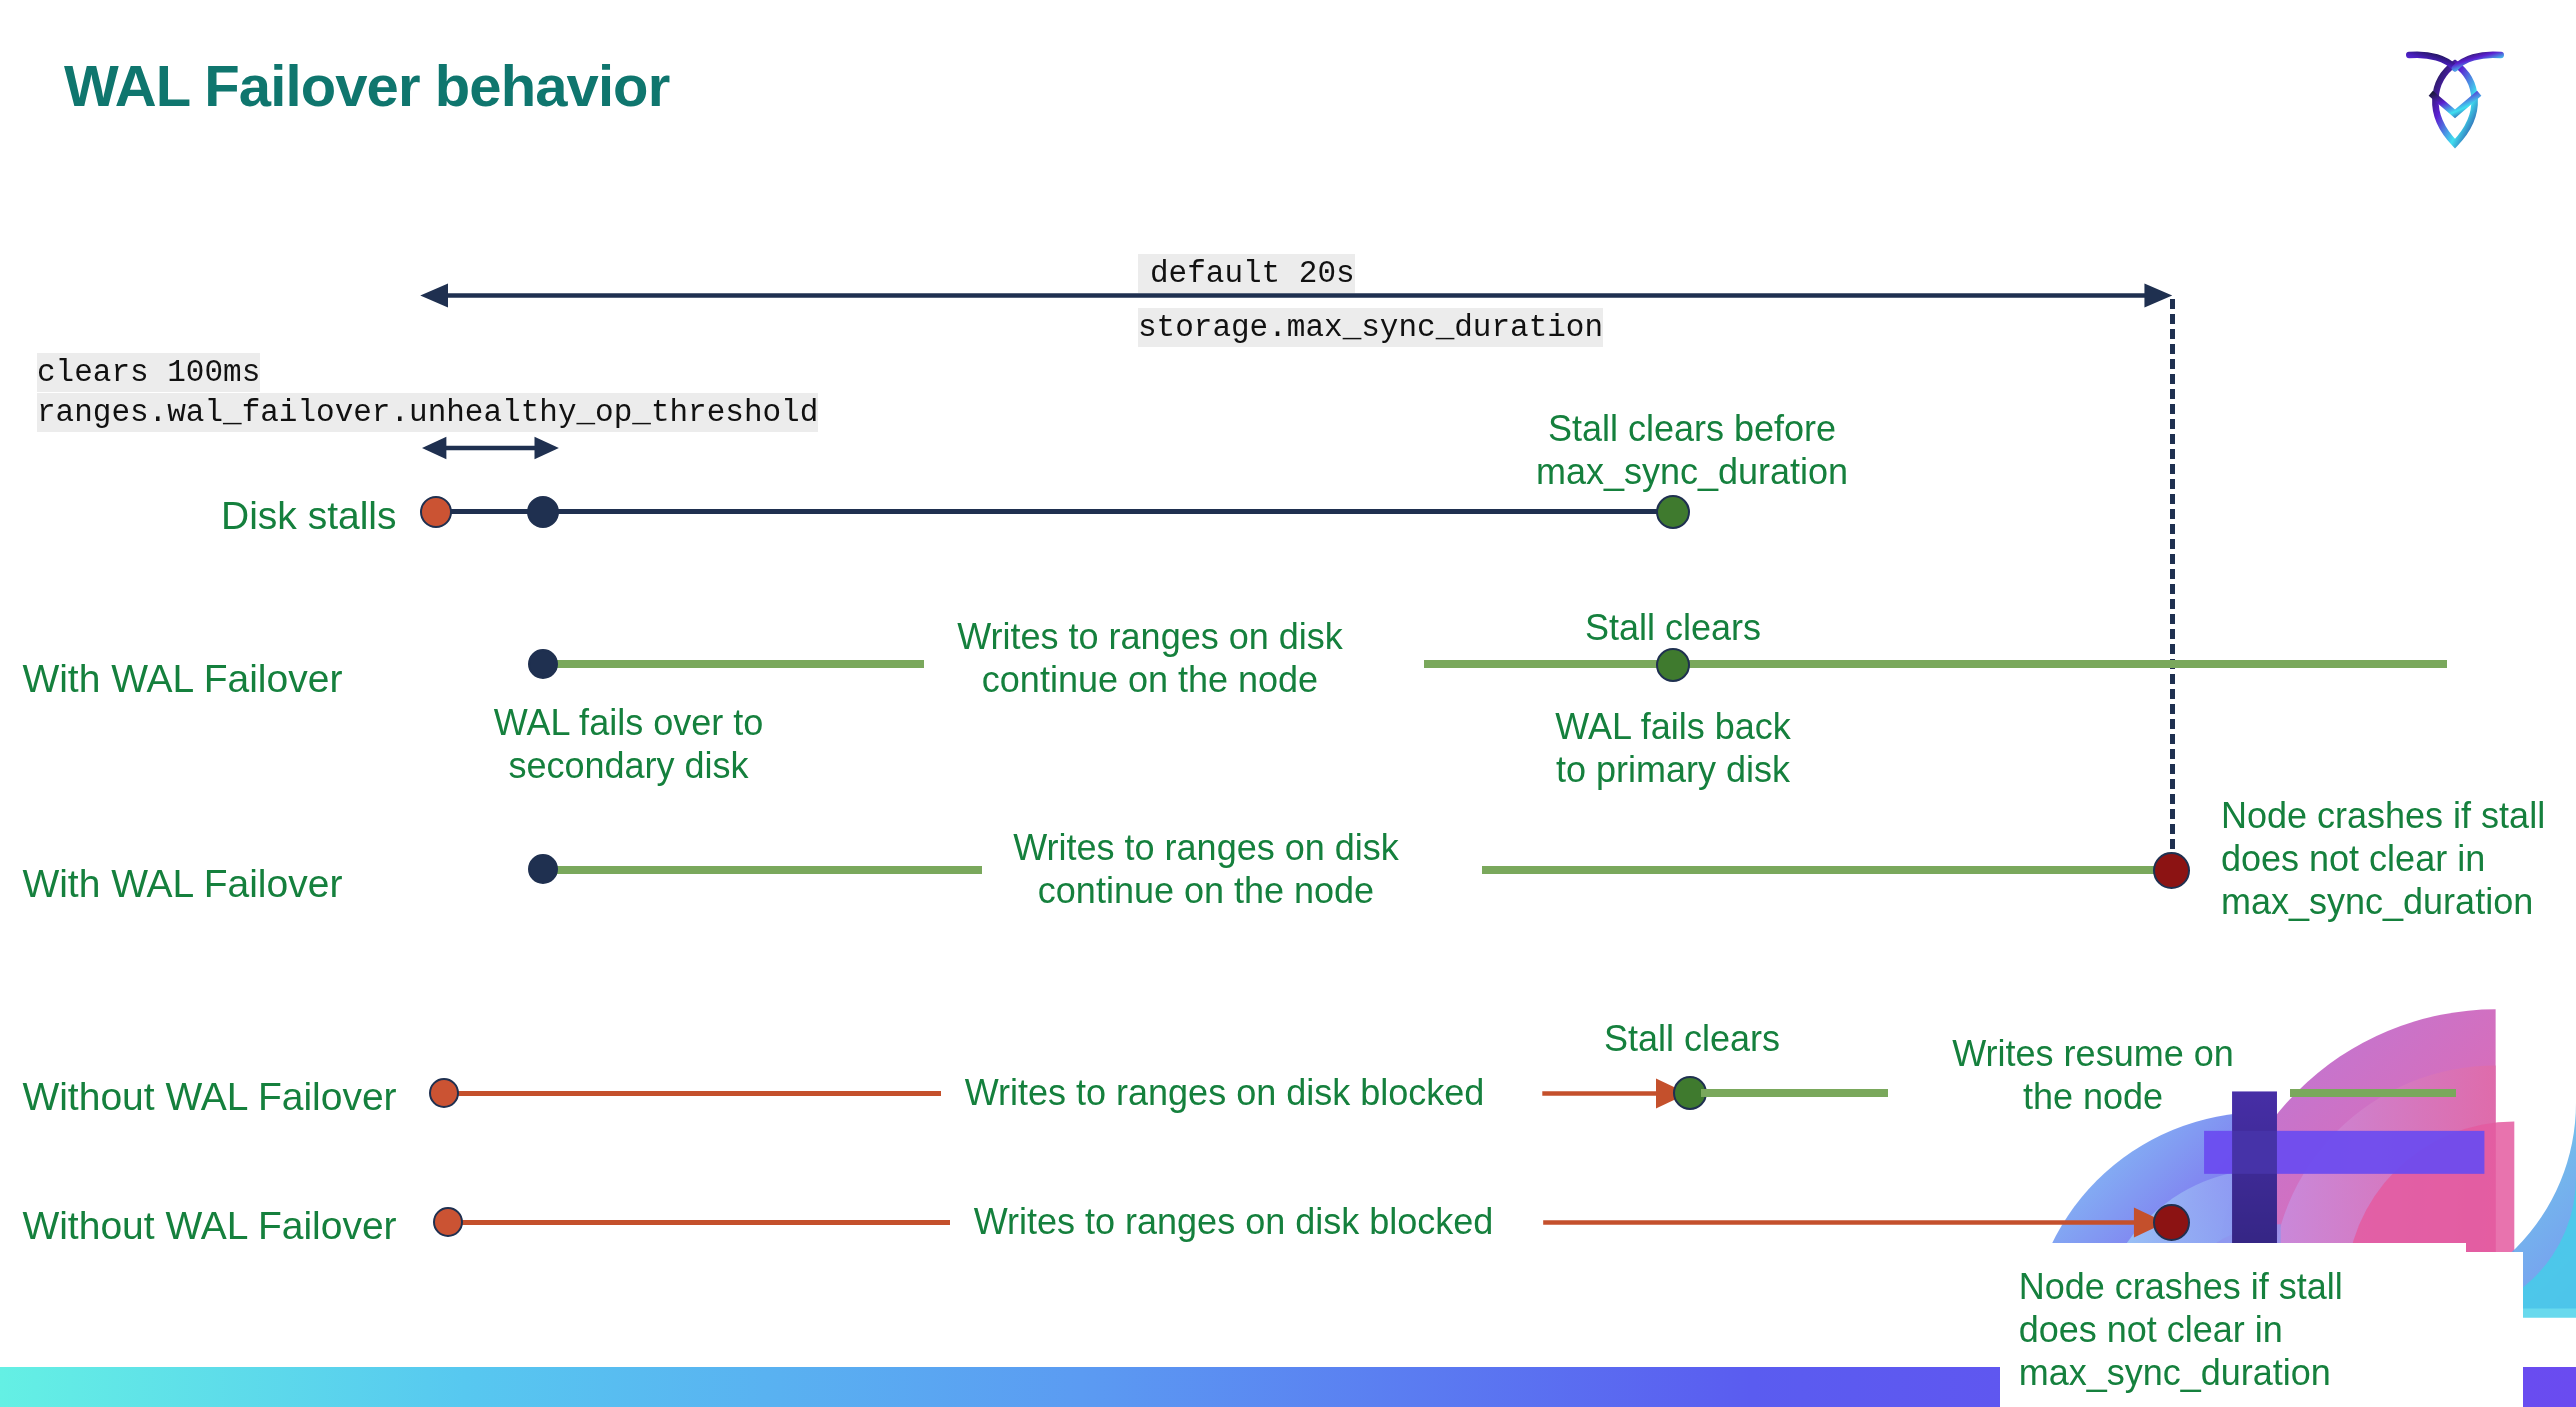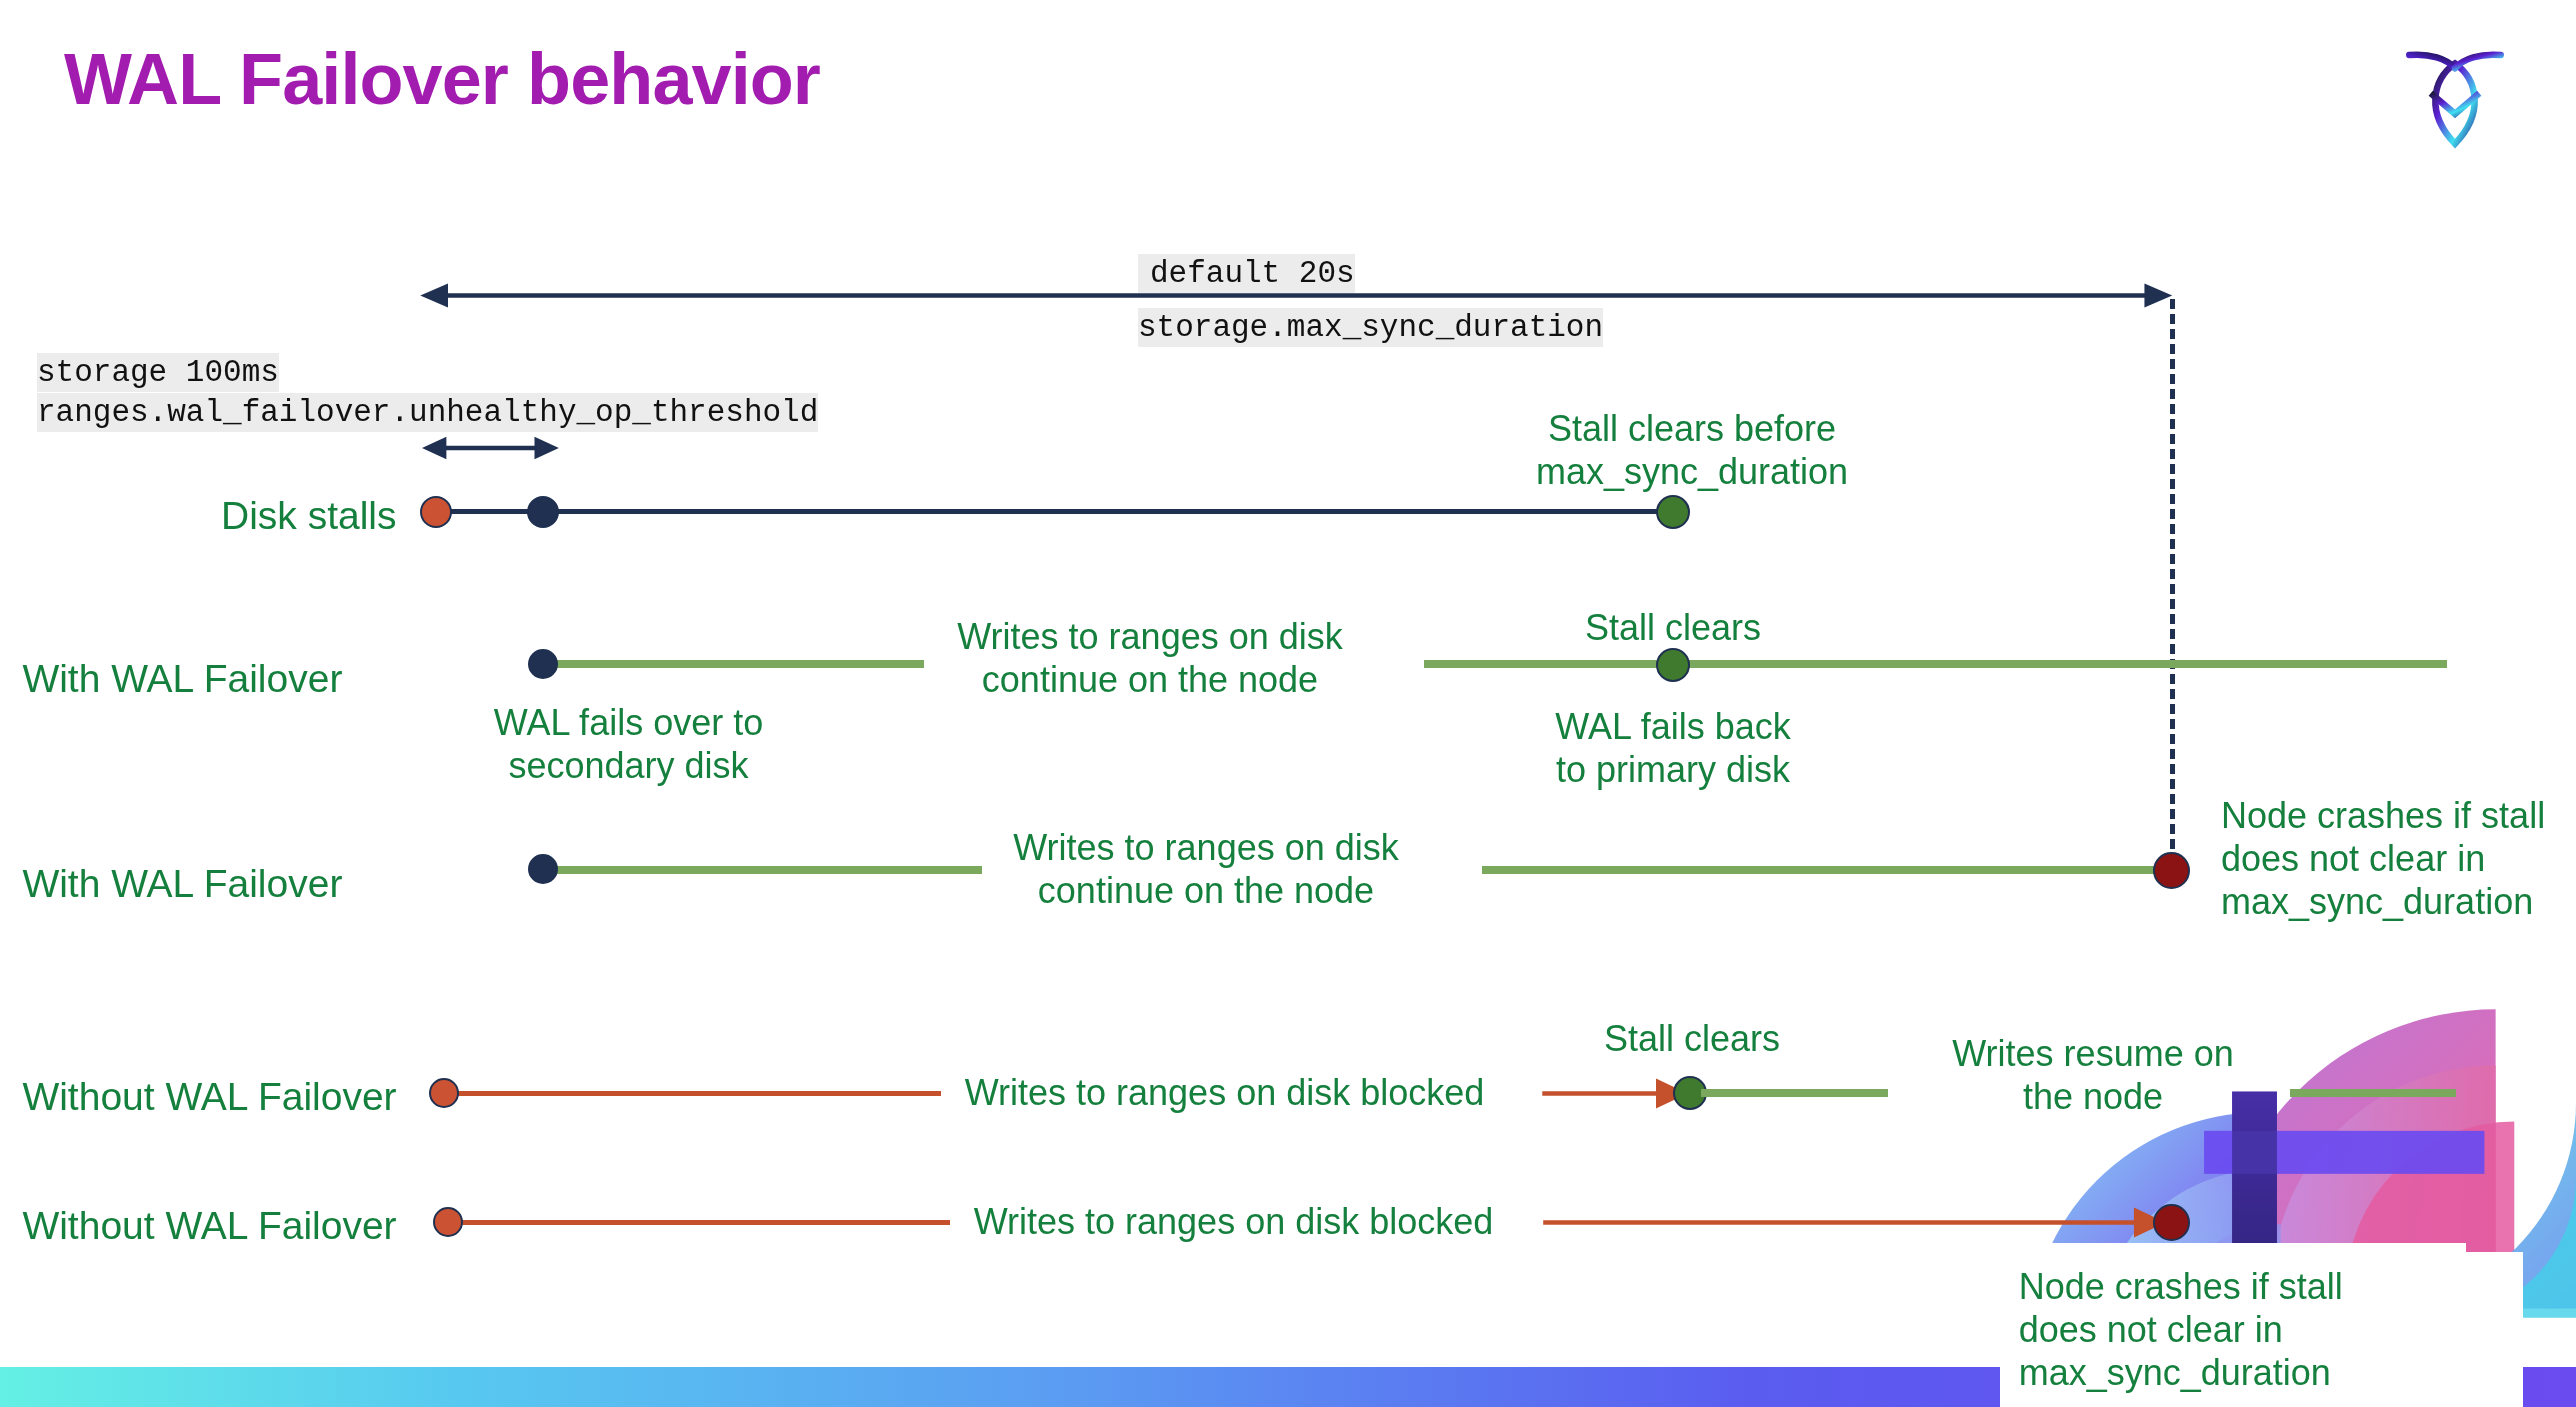--- a/index.html
+++ b/index.html
@@ -2,22 +2,22 @@
 <html style="font-size:15px"><head>
 <meta charset="utf-8">
 <style>
   html,body{margin:0;padding:0;background:#fff;}
   body{font-family:"Liberation Sans",sans-serif;}
   #slide{
     position:relative;width:2576px;height:1408px;overflow:hidden;background:#ffffff;
   }
   
   #title{
-    position:absolute;left:64px;top:38px;
-    font-size:72px;font-weight:bold;color:#a21caf;letter-spacing:-0.9px;
+    position:absolute;left:64px;top:52px;
+    font-size:58px;font-weight:bold;color:#0f766e;letter-spacing:-0.9px;
     font-family:"Liberation Sans",sans-serif;
   }
   
   #logo{position:absolute;left:2385px;top:28px;width:140px;height:140px;}
   
   #deco{position:absolute;left:1991px;top:897px;width:585px;height:449px;overflow:hidden;}
   #bottombar{
     position:absolute;left:0;bottom:0;width:2576px;height:41px;
     background:linear-gradient(90deg,#64f0e4 0%,#57c8f0 18%,#5b9bf2 42%,#5a5cf0 68%,#6a4bf0 100%);
   }
@@ -131,21 +131,21 @@
     <line x1="22" y1="20" x2="1872" y2="20" stroke="#1f3050" stroke-width="5"></line>
     <polygon points="0,20 30,7 30,33" fill="#1f3050"></polygon>
     <polygon points="1894,20 1864,7 1864,33" fill="#1f3050"></polygon>
   </svg>
 
   <div class="txt mono" style="left:1138px;top:254px;padding-left:12px;">default 20s</div>
   <div class="txt mono" style="left:1138px;top:308px;">storage.max_sync_duration</div>
 
   <div class="vdash" style="left:2170px;top:299px;height:580px;"></div>
 
-  <div class="txt mono" style="left:37px;top:353px;">storage 100ms</div>
+  <div class="txt mono" style="left:37px;top:353px;">clears 100ms</div>
   <div class="txt mono" style="left:37px;top:393px;">ranges.wal_failover.unhealthy_op_threshold</div>
 
   <svg class="arrowsvg" style="left:422px;top:432px;width:150px;height:32px;" viewBox="0 0 160 34" width="150" height="32">
     <line x1="18" y1="17" x2="128" y2="17" stroke="#1f3050" stroke-width="5"></line>
     <polygon points="0,17 26,5 26,29" fill="#1f3050"></polygon>
     <polygon points="146,17 120,5 120,29" fill="#1f3050"></polygon>
   </svg>
 
   <div class="txt rowlabel" style="left:221px;top:494px;">Disk stalls</div>
 

